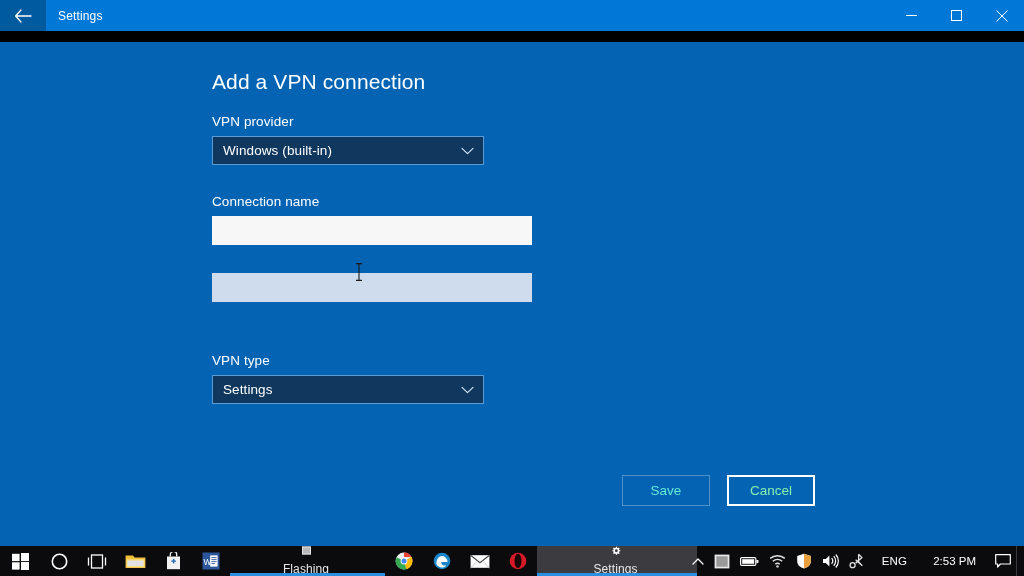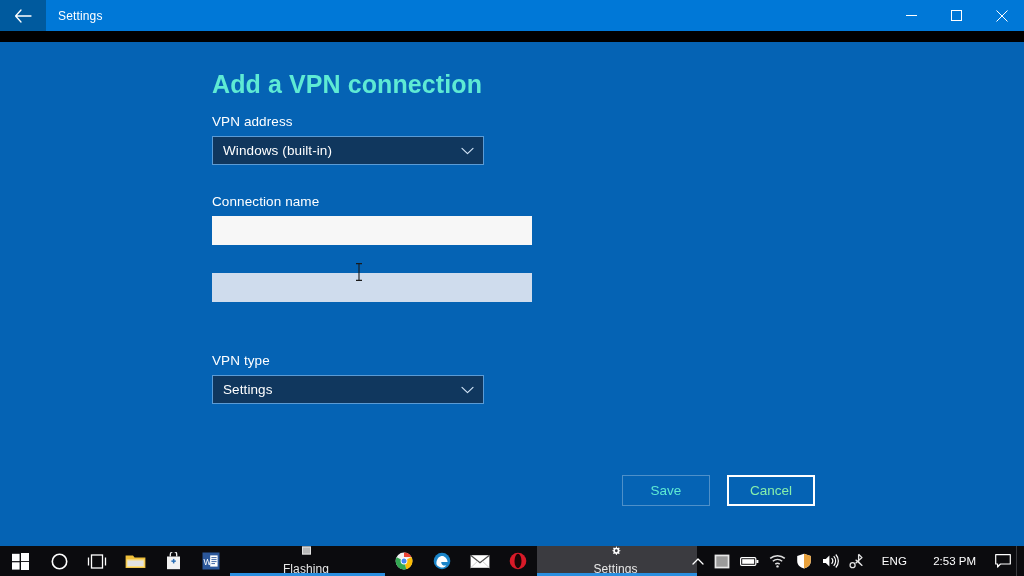--- a/index.html
+++ b/index.html
@@ -71,23 +71,23 @@
   }
 
   
   .content {
     position: absolute; left: 0; top: 42px; width: 1024px; height: 475px;
     background: #0563b4;
     overflow: hidden;
   }
   .page-title {
     position: absolute; left: 212px; top: 28px;
-    color: #5eead4;
-    font-size: 25px;
-    font-weight: bold;
+    color: #ffffff;
+    font-size: 21px;
+    font-weight: normal;
     letter-spacing: .1px;
     white-space: nowrap;
   }
 
   .field { position: absolute; left: 212px; width: 320px; }
   .field-label {
     color: #ffffff;
     font-size: 13.5px;
     letter-spacing: .1px;
     margin-bottom: 7px;
@@ -273,21 +273,21 @@
     </div>
   </div>
 
   <div class="blackband"></div>
 
   <div class="content">
 
     <div class="page-title">Add a VPN connection</div>
 
     <div class="field" style="top:72px;">
-      <span class="field-label">VPN address</span>
+      <span class="field-label">VPN provider</span>
       <div class="combo">
         <span class="combo-value">Windows (built-in)</span>
         <span class="combo-chevron">
           <svg width="13" height="8" viewBox="0 0 13 8">
             <path d="M1 1.4 L6.5 6.6 L12 1.4" stroke="#cfe2f5" stroke-width="1.2" fill="none" stroke-linecap="round" stroke-linejoin="round"></path>
           </svg>
         </span>
       </div>
     </div>
 

